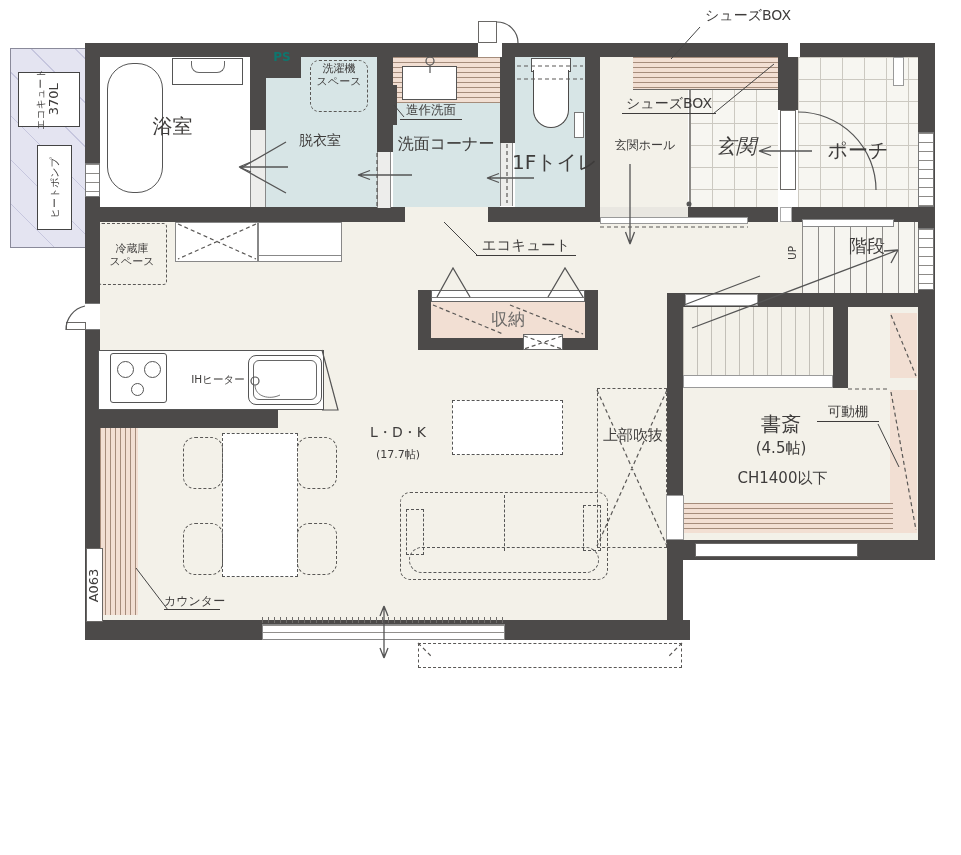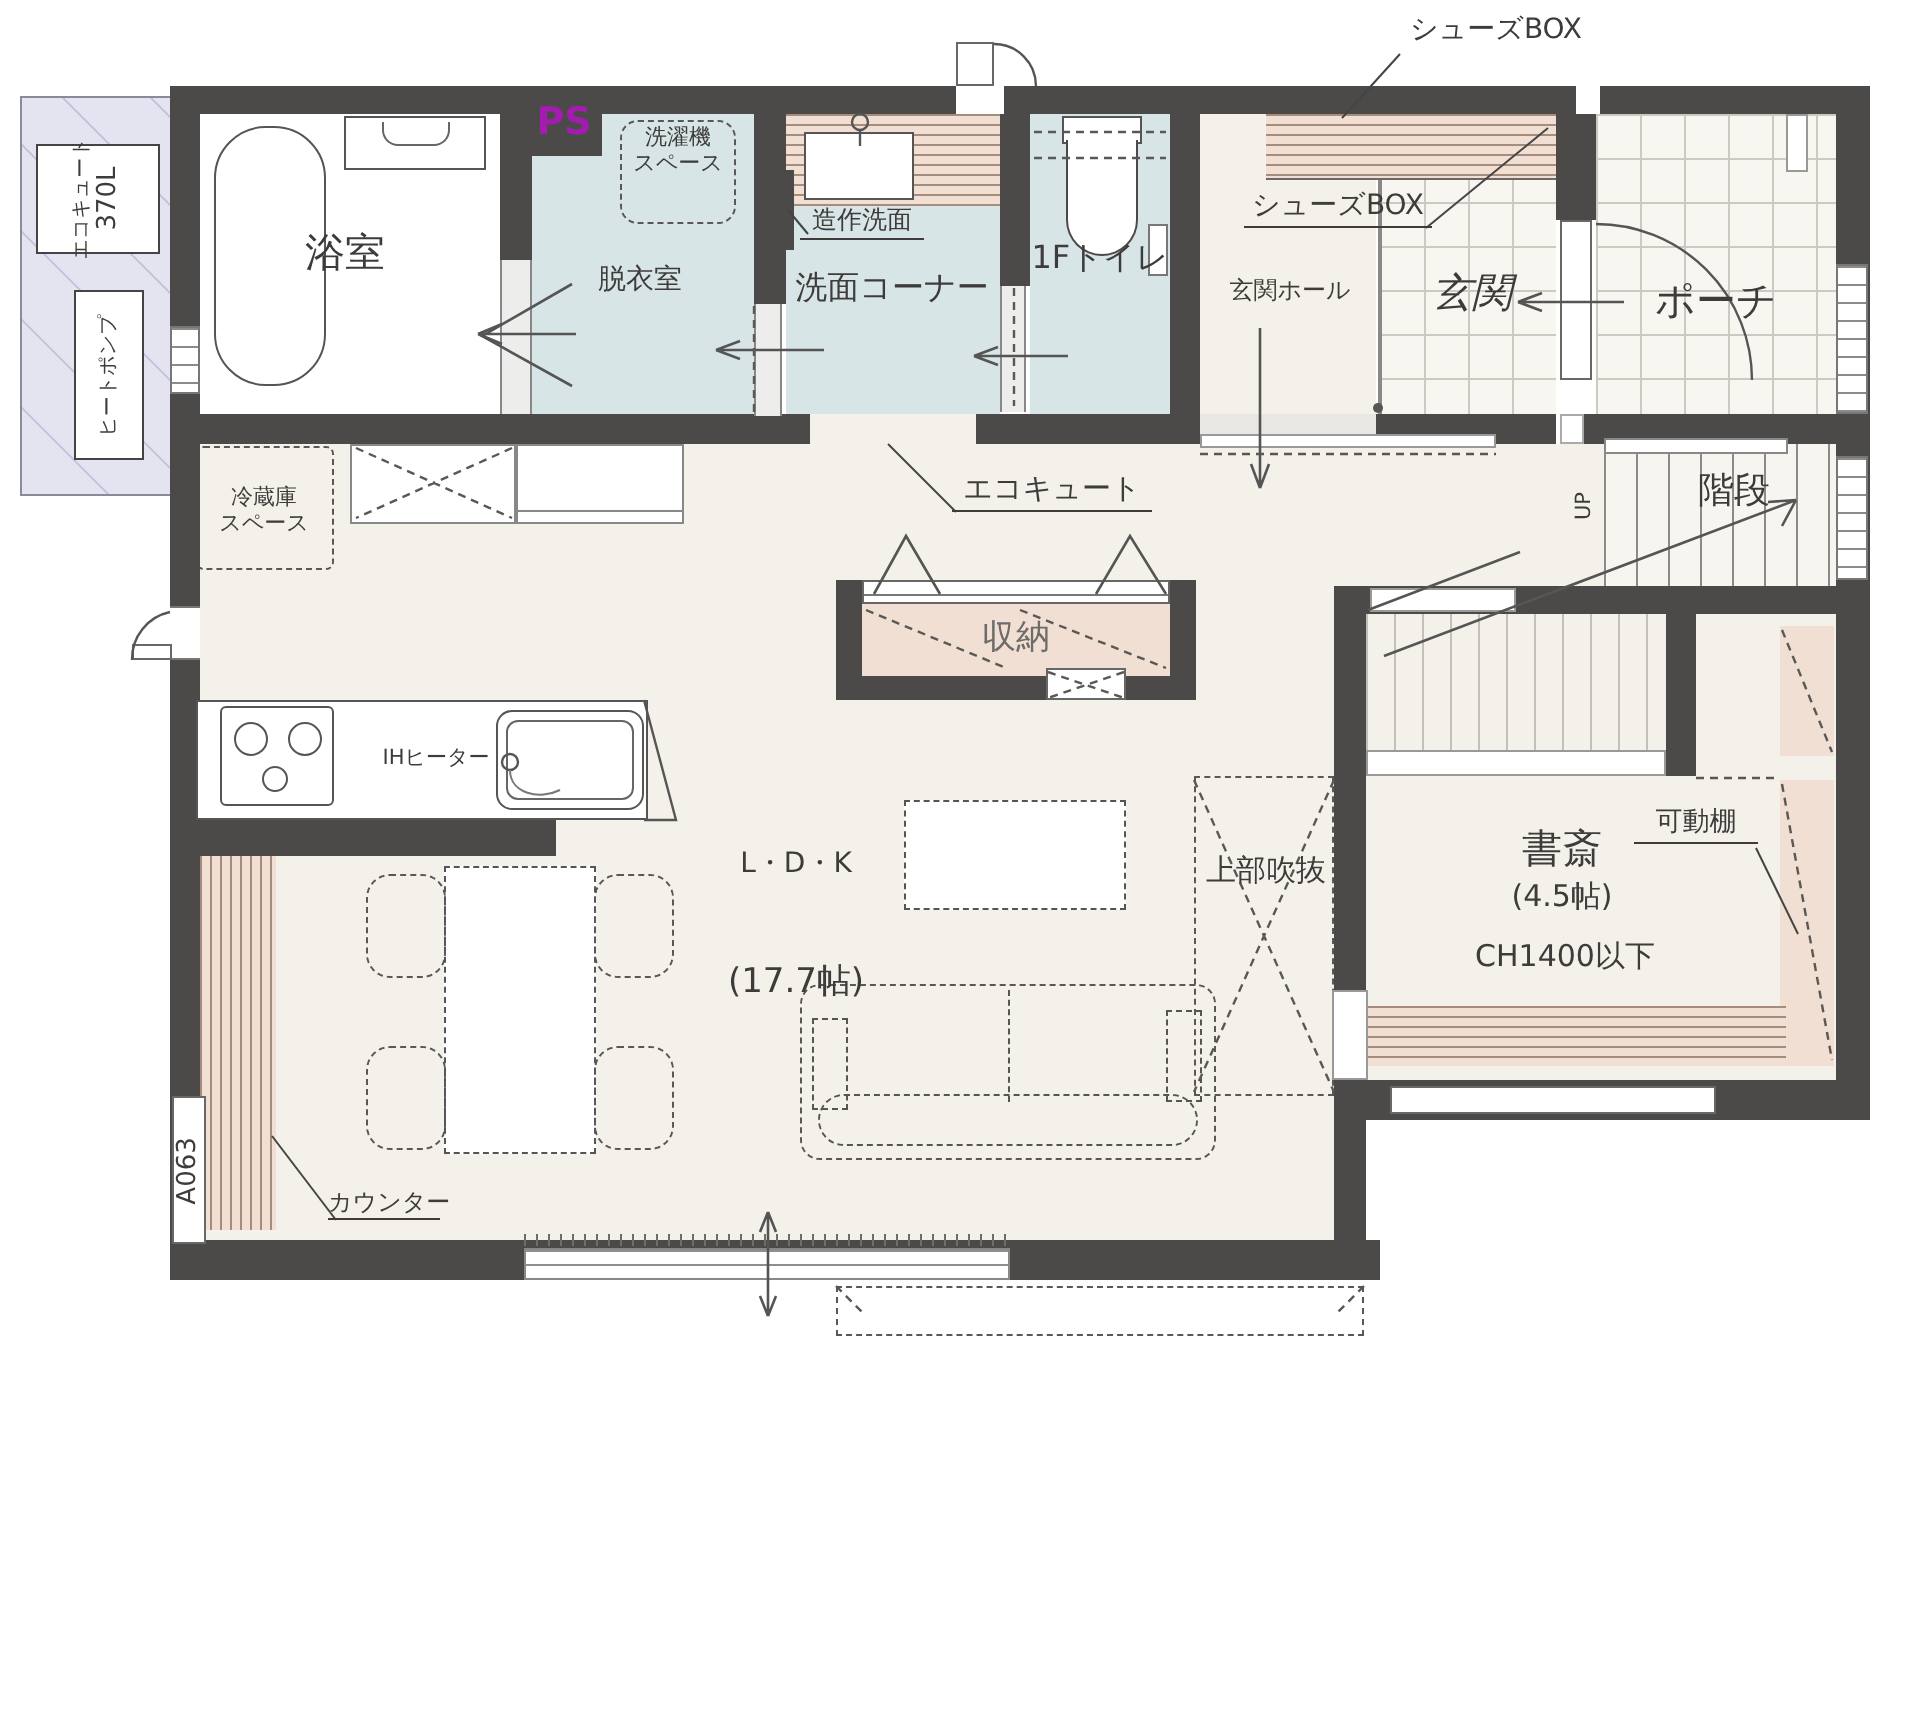--- a/index.html
+++ b/index.html
@@ -224,33 +224,33 @@
     <circle cx="689" cy="204" r="2.5" fill="#555"></circle>
     <circle cx="430" cy="61" r="4" fill="none" stroke="#555" stroke-width="1.2"></circle>
     <path d="M430,65 L430,73" stroke="#555" stroke-width="1.2"></path>
     <circle cx="255" cy="381" r="4" fill="none" stroke="#555" stroke-width="1.2"></circle>
     <path d="M255,385 C255,397 270,400 280,395" stroke="#777" stroke-width="1" fill="none"></path>
   </svg>
 
   <div class="abs lbl" style="left:130px;top:115px;width:85px;font-size:20px;">浴室</div>
   <div class="abs lbl" style="left:274px;top:132px;width:92px;font-size:14px;">脱衣室</div>
   <div class="abs lbl" style="left:394px;top:135px;width:104px;font-size:16px;">洗面コーナー</div>
-  <div class="abs lbl" style="left:512px;top:120px;width:76px;font-size:16px;">1Fトイレ</div>
+  <div class="abs lbl" style="left:512px;top:151px;width:76px;font-size:20px;">1Fトイレ</div>
   <div class="abs lbl" style="left:600px;top:138px;width:90px;font-size:12px;">玄関ホール</div>
   <div class="abs lbl" style="left:704px;top:135px;width:64px;font-size:20px;font-style:italic;">玄関</div>
   <div class="abs lbl" style="left:816px;top:139px;width:84px;font-size:20px;">ポーチ</div>
   <div class="abs lbl" style="left:835px;top:235px;width:64px;font-size:18px;">階段</div>
   <div class="abs lbl" style="left:480px;top:309px;width:56px;font-size:17px;color:#6e6c6a;">収納</div>
   <div class="abs lbl" style="left:348px;top:424px;width:100px;font-size:14px;">L・D・K</div>
-  <div class="abs lbl" style="left:348px;top:449px;width:100px;font-size:17px;margin-top:32px;">(17.7帖)</div>
+  <div class="abs lbl" style="left:348px;top:449px;width:100px;font-size:11px;">(17.7帖)</div>
   <div class="abs lbl" style="left:749px;top:413px;width:64px;font-size:20px;">書斎</div>
   <div class="abs lbl" style="left:741px;top:440px;width:80px;font-size:15px;">(4.5帖)</div>
   <div class="abs lbl" style="left:714px;top:470px;width:137px;font-size:15px;">CH1400以下</div>
   <div class="abs lbl" style="left:595px;top:427px;width:76px;font-size:15px;">上部吹抜</div>
-  <div class="abs lbl" style="left:263px;top:50px;width:38px;font-size:19px;font-weight:bold;color:#a21caf;">PS</div>
+  <div class="abs lbl" style="left:263px;top:50px;width:38px;font-size:12px;font-weight:bold;color:#0f766e;">PS</div>
   <div class="abs lbl rc" style="left:781px;top:240px;width:22px;height:26px;">
     <div class="rot" style="font-size:10.5px;color:#3e3c3b;">UP</div>
   </div>
   <div class="abs lbl" style="left:701px;top:7px;width:94px;font-size:14px;">シューズBOX</div>
   <div class="abs lbl ul" style="left:622px;top:95px;width:94px;font-size:14px;">シューズBOX</div>
   <div class="abs lbl" style="left:309px;top:63px;width:60px;font-size:11px;">
     <div>洗濯機</div>
     <div>スペース</div>
   </div>
   <div class="abs lbl ul" style="left:400px;top:103px;width:62px;font-size:12.5px;">造作洗面</div>

